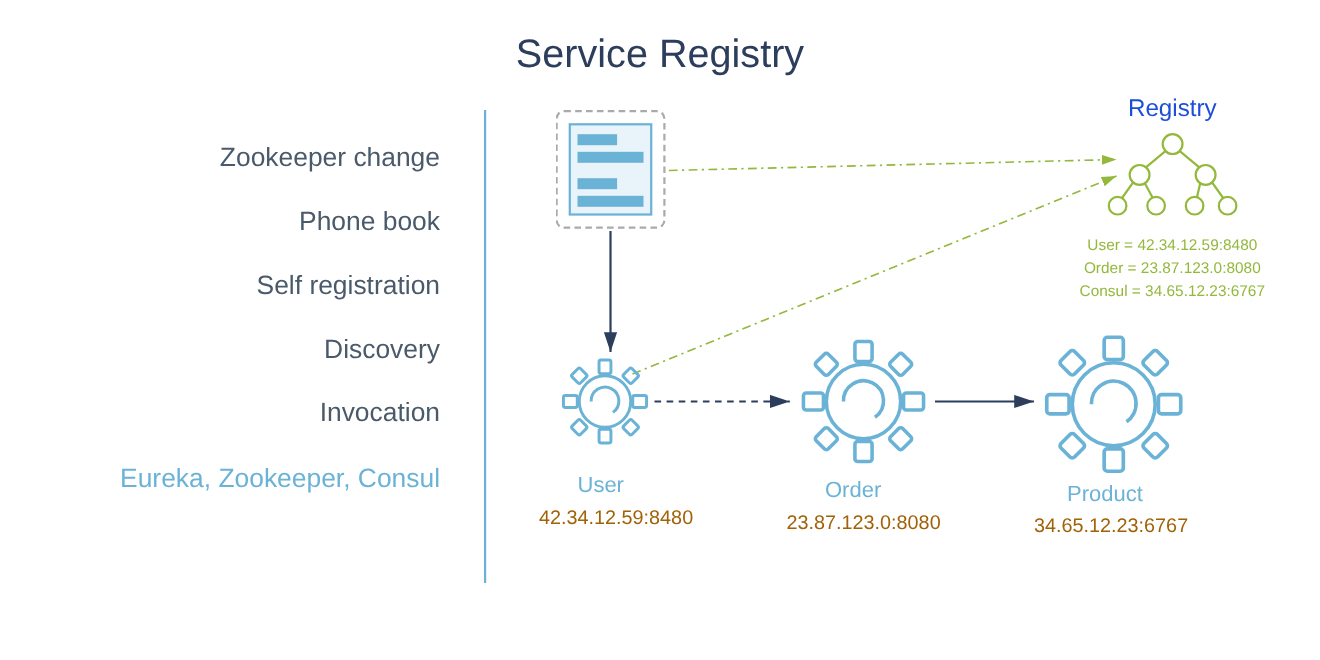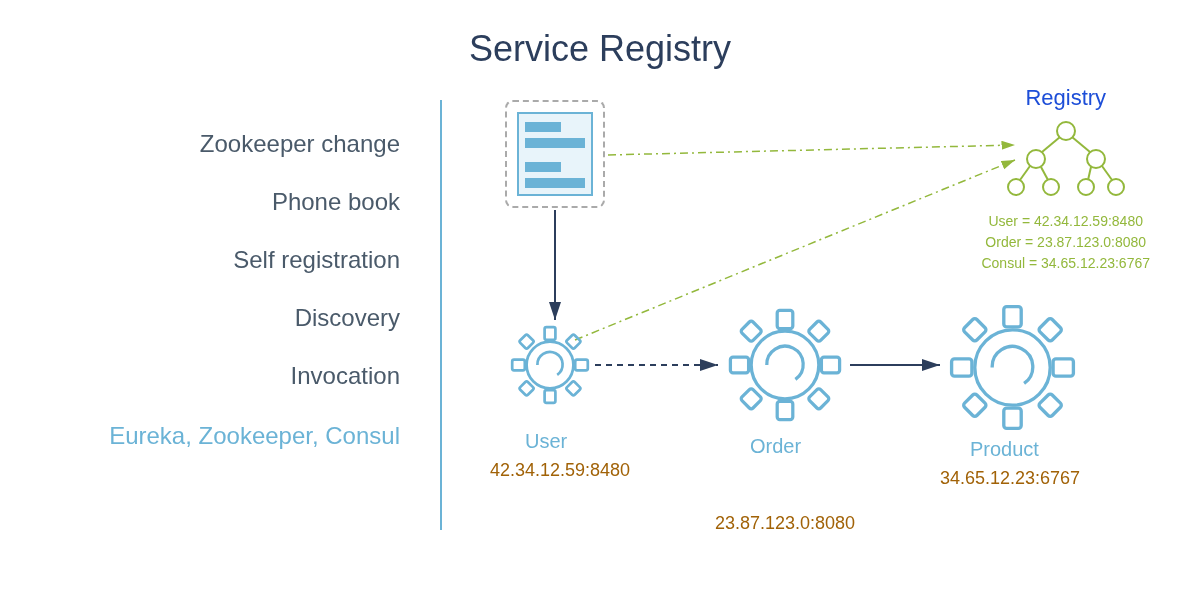--- a/index.html
+++ b/index.html
@@ -113,21 +113,21 @@
     }
     .service-addr {
       position: absolute;
       font-size: 18px;
       color: #a16207;
       text-align: left;
     }
     .label-user { left: 65px; top: 340px; }
     .addr-user { left: 30px; top: 370px; }
     .label-order { left: 290px; top: 345px; }
-    .addr-order { left: 255px; top: 375px; margin-top: 48px; }
+    .addr-order { left: 255px; top: 375px; }
     .label-product { left: 510px; top: 348px; }
     .addr-product { left: 480px; top: 378px; }
     svg.connector {
       position: absolute;
       left: 0;
       top: 0;
       width: 720px;
       height: 470px;
       pointer-events: none;
     }

